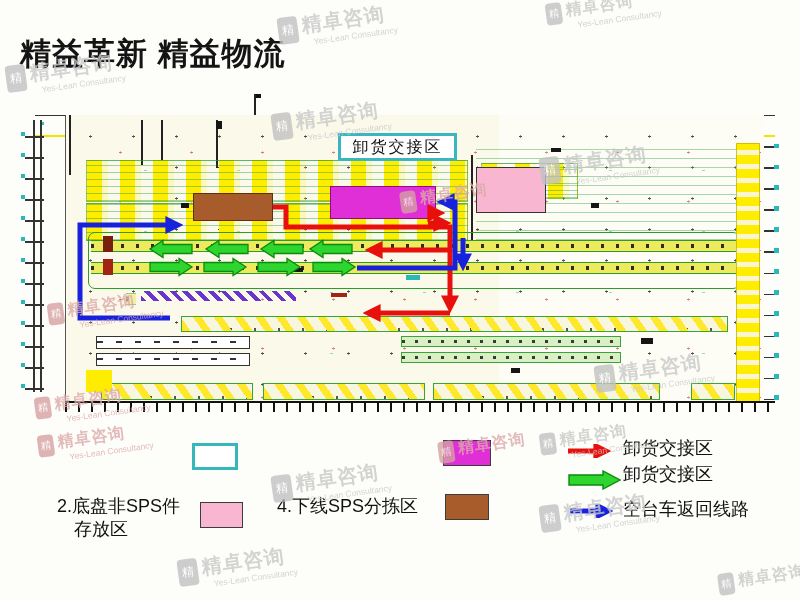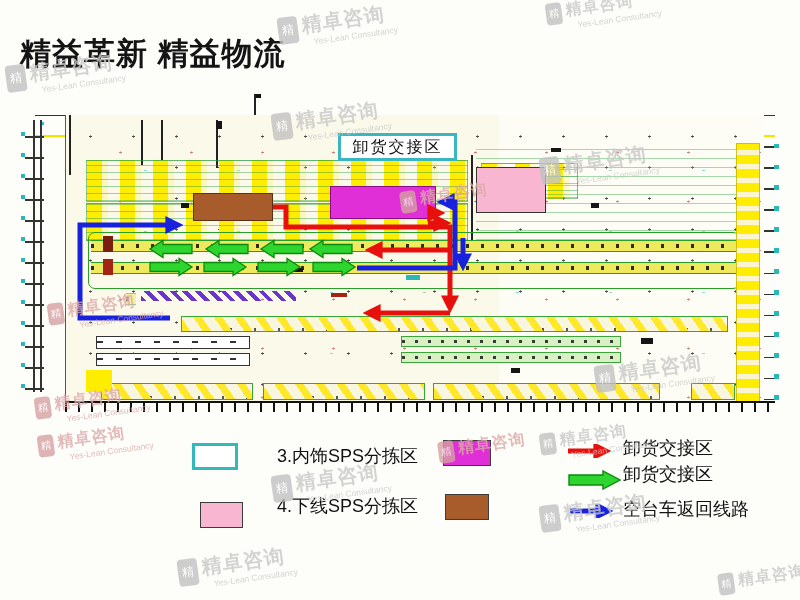--- a/index.html
+++ b/index.html
@@ -193,23 +193,24 @@
       <use href="#garrow" transform="translate(174,159)"></use>
       <use href="#garrow" transform="translate(228,159)"></use>
       <use href="#garrow" transform="translate(283,159)"></use>
     </g>
   </svg>
 </div>
 
 <div class="legend">
   <div class="lg-swatch teal" style="left:192px;top:11px;width:46px;height:27px;background:#fff"></div>
 
+  <div class="lg-label hang" style="left:57px;top:63px">2.底盘非SPS件
+存放区</div>
   <div class="lg-swatch" style="left: 200px; top: 70px; width: 43px; height: 26px; background: rgb(248, 182, 208);"></div>
 
-  <div class="lg-label" style="left:277px;top:13px">3.内饰SPS分拣区</div>
   <div class="lg-swatch" style="left: 443px; top: 8px; width: 48px; height: 26px; background: rgb(224, 47, 214);"></div>
 
   <div class="lg-label" style="left:277px;top:63px">4.下线SPS分拣区</div>
   <div class="lg-swatch" style="left: 445px; top: 62px; width: 44px; height: 26px; background: rgb(168, 91, 43);"></div>
 
   <div class="routes">
     <svg style="position:absolute;left:566px;top:12px" width="52" height="14" viewBox="0 0 52 14">
       <path d="M2,7 L40,7" stroke="#e8100c" stroke-width="5" marker-end="url(#ar)" fill="none" style="stroke: rgb(232, 16, 12);"></path>
     </svg>
     <div class="lg-label" style="left:623px;top:5px">卸货交接区</div>

